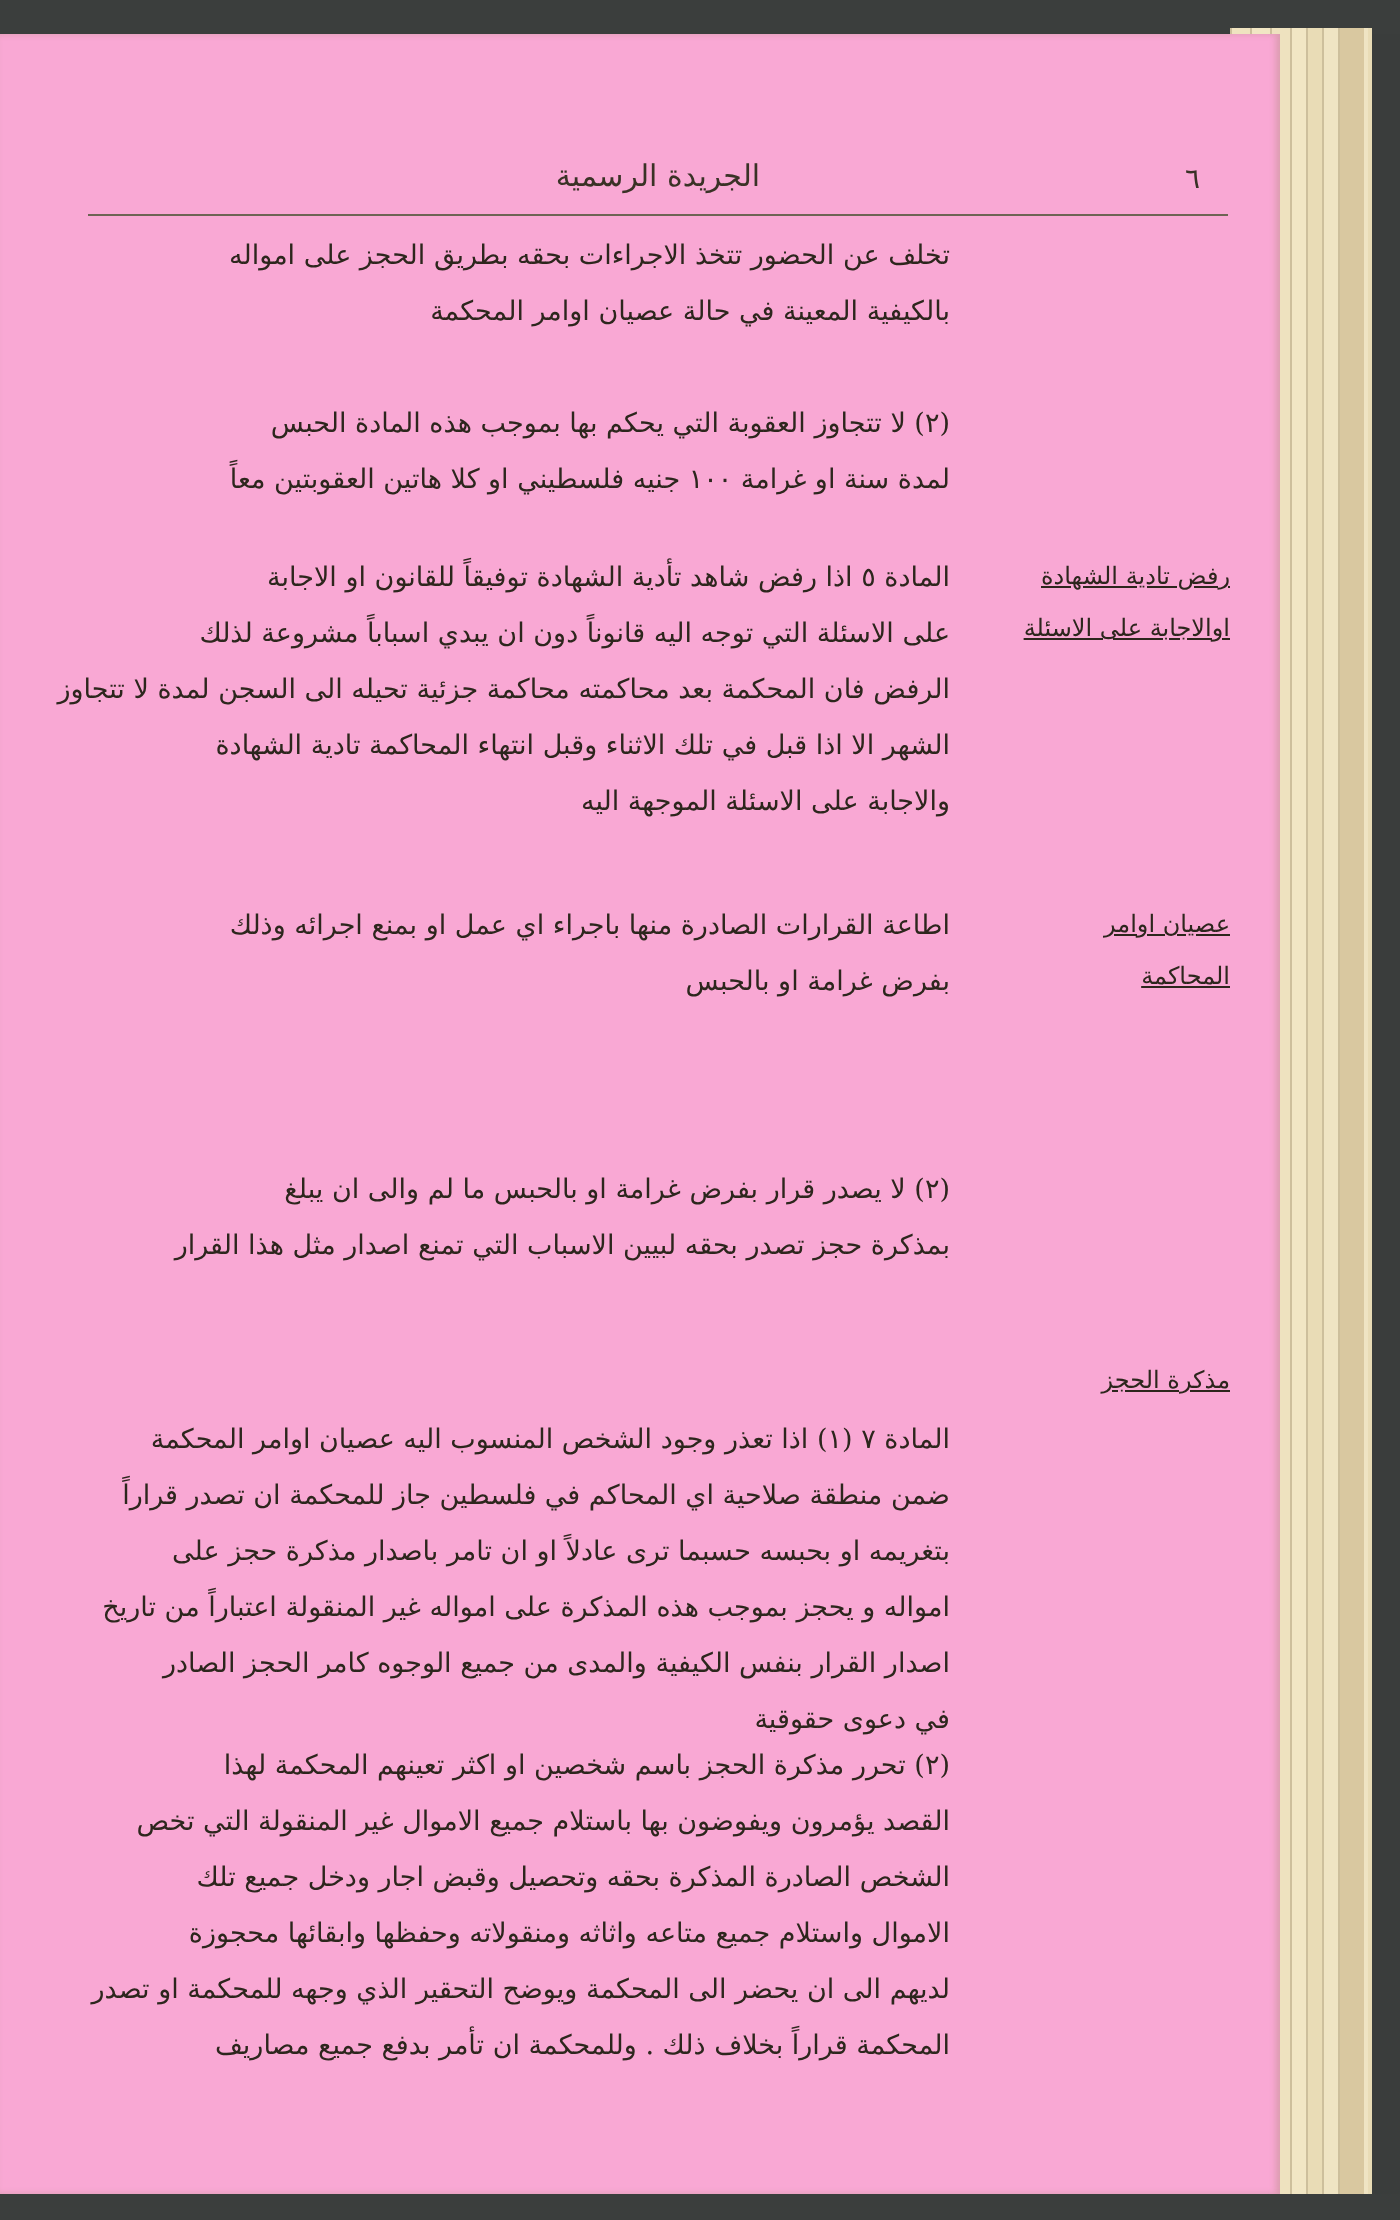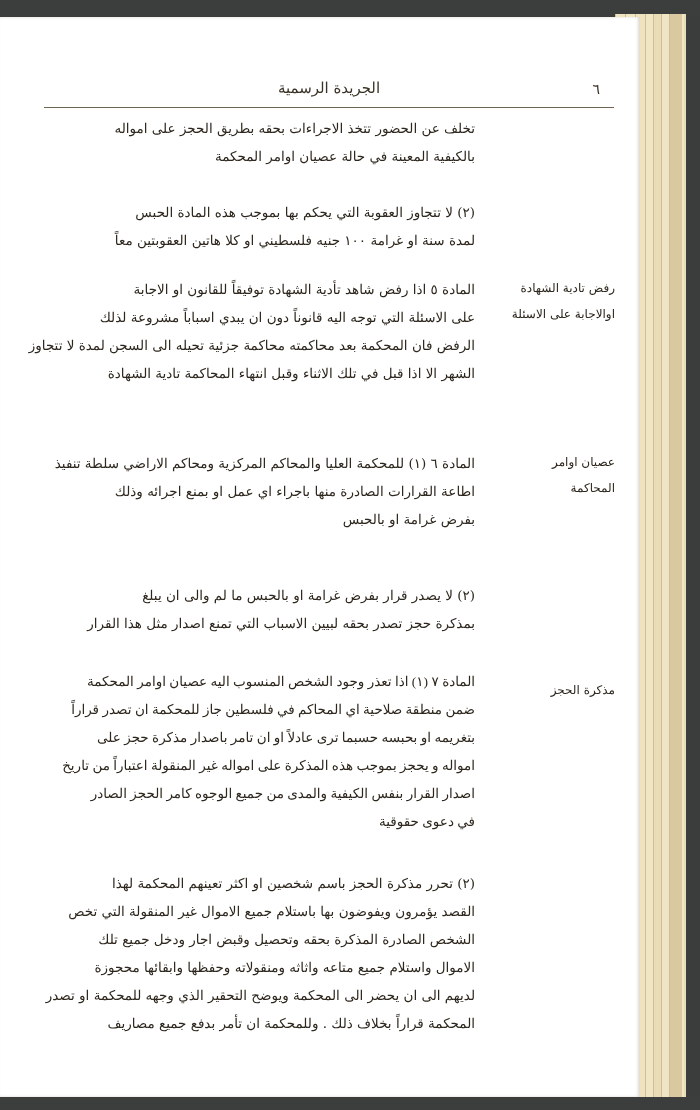--- a/index.html
+++ b/index.html
@@ -8,38 +8,38 @@
     background:#3a3d3c;
     position:relative;
     font-family: "DejaVu Serif", serif;
   }
   .top-strip { position:absolute; left:0; top:0; width:700px; height:17px; background:#3b3e3d; }
   .bottom-strip { position:absolute; left:0; top:1097px; width:700px; height:13px; background:#3b3e3d; }
   .page-edges { position:absolute; left:615px; top:14px; width:70px; height:1085px; }
   .edge { position:absolute; top:0; bottom:0; border-left:1px solid #cdbf9c; background:#f1e6c4; }
   .page {
     position:absolute; left:0; top:17px; width:640px; height:1080px;
-    background:#ffffff;
+    background:#f9a8d4;
     box-shadow: inset -2px 0 3px rgba(150,130,90,0.3);
   }
   .header {
     position:absolute; left:44px; top:52px; width:570px; height:40px;
   }
   .header-title {
     position:absolute; left:0; right:0; top:10px; text-align:center;
     font-size:15px; color:#3a3226; direction:rtl;
   }
   .page-number {
     position:absolute; right:14px; top:12px; font-size:14px; color:#3a3226;
   }
   .rule { position:absolute; left:0; right:0; top:38px; height:1px; background:#6d6454; }
   .content { position:absolute; left:60px; top:0; width:555px; height:1080px; }
   .block { position:absolute; direction:rtl; color:#2d261d; font-size:13.5px; }
   .body-text { right:140px; width:405px; line-height:28px; text-align:justify; text-align-last:right; }
-  .margin-note { position:absolute; direction:rtl; right:0; width:130px; font-size:12px; line-height:26px; color:#2d261d; text-align:right; }
+  .margin-note { position:absolute; direction:rtl; right:0; width:130px; font-size:12px; line-height:26px; color:#2d261d; text-align:right;text-decoration:underline; }
   .line { display:block; white-space:nowrap; }
 </style>
 </head>
 <body>
 
 <div class="top-strip"></div>
 <div class="page-edges">
   <div class="edge" style="left:0;width:70px;background:#efe3c0;"></div>
   <div class="edge" style="left:10px;width:60px;"></div>
   <div class="edge" style="left:20px;width:50px;background:#eee2bf;"></div>
@@ -70,41 +70,41 @@
 
     <div class="margin-note" style="top:258px;">
       <span class="line">رفض تادية الشهادة</span>
       <span class="line">اوالاجابة على الاسئلة</span>
     </div>
     <div class="block body-text" style="top:258px;">
       <span class="line">المادة ٥   اذا رفض شاهد تأدية الشهادة توفيقاً للقانون او الاجابة</span>
       <span class="line">على الاسئلة التي توجه اليه قانوناً دون ان يبدي اسباباً مشروعة لذلك</span>
       <span class="line">الرفض فان المحكمة بعد محاكمته محاكمة جزئية تحيله الى السجن لمدة لا تتجاوز</span>
       <span class="line">الشهر الا اذا قبل في تلك الاثناء وقبل انتهاء المحاكمة تادية الشهادة</span>
+      <span class="line">والاجابة على الاسئلة الموجهة اليه</span>
     </div>
 
     <div class="margin-note" style="top:432px;">
       <span class="line">عصيان اوامر</span>
       <span class="line">المحاكمة</span>
     </div>
     <div class="block body-text" style="top:432px;">
-      <span class="line">المادة ٦ (١)  للمحكمة العليا والمحاكم المركزية ومحاكم الاراضي سلطة تنفيذ</span>
       <span class="line">اطاعة القرارات الصادرة منها باجراء اي عمل او بمنع اجرائه وذلك</span>
       <span class="line">بفرض غرامة او بالحبس</span>
     </div>
 
     <div class="block body-text" style="top:544px;margin-top:20px;">
       <span class="line">(٢)  لا يصدر قرار بفرض غرامة او بالحبس ما لم والى ان يبلغ</span>
       <span class="line">بمذكرة حجز تصدر بحقه لبيين الاسباب التي تمنع اصدار مثل هذا القرار</span>
     </div>
 
     <div class="margin-note" style="top:660px;">
       <span class="line">مذكرة الحجز</span>
     </div>
-    <div class="block body-text" style="top:651px;font-family:Liberation Serif, serif;">
+    <div class="block body-text" style="top:689px;">
       <span class="line">المادة ٧ (١)  اذا تعذر وجود الشخص المنسوب اليه عصيان اوامر المحكمة</span>
       <span class="line">ضمن منطقة صلاحية اي المحاكم في فلسطين جاز للمحكمة ان تصدر قراراً</span>
       <span class="line">بتغريمه او بحبسه حسبما ترى عادلاً او ان تامر باصدار مذكرة حجز على</span>
       <span class="line">امواله و يحجز بموجب هذه المذكرة على امواله غير المنقولة اعتباراً من تاريخ</span>
       <span class="line">اصدار القرار بنفس الكيفية والمدى من جميع الوجوه كامر الحجز الصادر</span>
       <span class="line">في دعوى حقوقية</span>
     </div>
 
     <div class="block body-text" style="top:852px;">
       <span class="line">(٢)  تحرر مذكرة الحجز باسم شخصين او اكثر تعينهم المحكمة لهذا</span>

